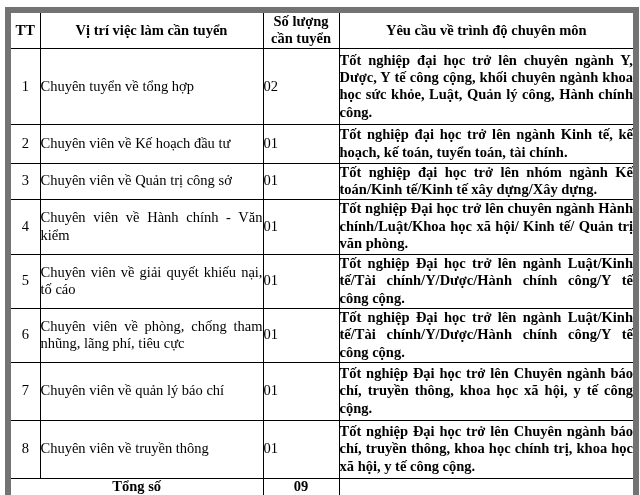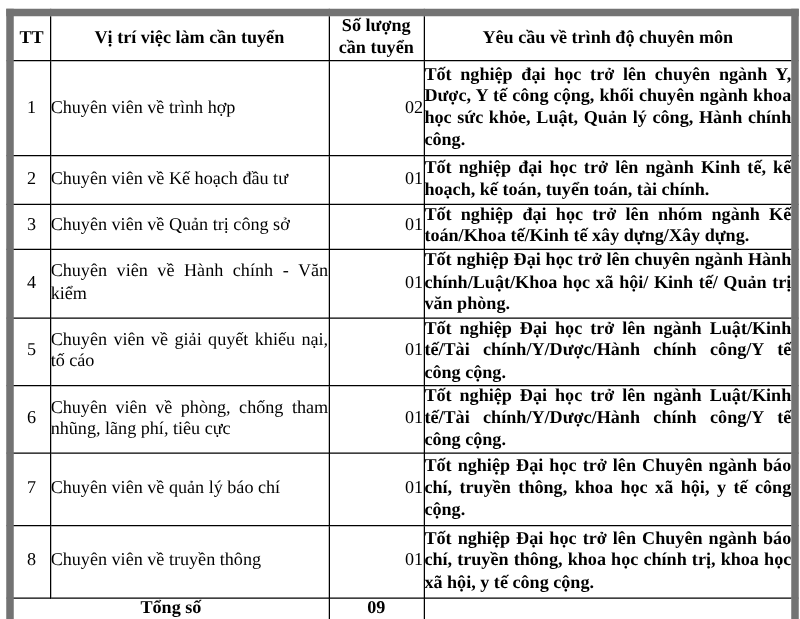--- a/index.html
+++ b/index.html
@@ -38,21 +38,21 @@
     padding: 1px 2px;
   }
   td.tt-cell {
     text-align: center;
   }
   td.pos-cell {
     text-align: justify;
     padding: 1px 2px 1px 8px;
   }
   td.qty-cell {
-    text-align: right;
+    text-align: left;
   }
   td.req-cell {
     text-align: justify;
     padding: 1px 3px 1px 4px;
     vertical-align: middle;
     font-weight: bold;
   }
   tr.hrow   { height: 35px; }
   tr.r1     { height: 76px; }
   tr.r2     { height: 39px; }
@@ -83,37 +83,37 @@
     <tbody>
       <tr class="hrow">
         <th class="hdr">TT</th>
         <th class="hdr">Vị trí việc làm  cần tuyển</th>
         <th class="hdr">Số lượng cần tuyển</th>
         <th class="hdr">Yêu cầu về trình độ chuyên môn</th>
       </tr>
 
       <tr class="r1">
         <td class="tt-cell">1</td>
-        <td class="pos-cell">Chuyên viên về trình hợp</td>
+        <td class="pos-cell">Chuyên tuyển về tổng hợp</td>
         <td class="qty-cell">02</td>
         <td class="req-cell">Tốt nghiệp đại học trở lên chuyên ngành Y, Dược, Y tế công cộng, khối chuyên ngành khoa học sức khỏe, Luật, Quản lý công, Hành chính công.</td>
       </tr>
 
       <tr class="r2">
         <td class="tt-cell">2</td>
         <td class="pos-cell">Chuyên viên về Kế hoạch đầu tư</td>
         <td class="qty-cell">01</td>
         <td class="req-cell">Tốt nghiệp đại học trở lên ngành Kinh tế, kế hoạch, kế toán, tuyển toán, tài chính.</td>
       </tr>
 
       <tr class="r3">
         <td class="tt-cell">3</td>
         <td class="pos-cell">Chuyên viên về Quản trị công sở</td>
         <td class="qty-cell">01</td>
-        <td class="req-cell">Tốt nghiệp đại học trở lên nhóm ngành Kế toán/Khoa tế/Kinh tế xây dựng/Xây dựng.</td>
+        <td class="req-cell">Tốt nghiệp đại học trở lên nhóm ngành Kế toán/Kinh tế/Kinh tế xây dựng/Xây dựng.</td>
       </tr>
 
       <tr class="r4">
         <td class="tt-cell">4</td>
         <td class="pos-cell">Chuyên viên về Hành chính - Văn kiểm</td>
         <td class="qty-cell">01</td>
         <td class="req-cell">Tốt nghiệp Đại học trở lên chuyên ngành Hành chính/Luật/Khoa học xã hội/ Kinh tế/ Quản trị văn phòng.</td>
       </tr>
 
       <tr class="r5">

